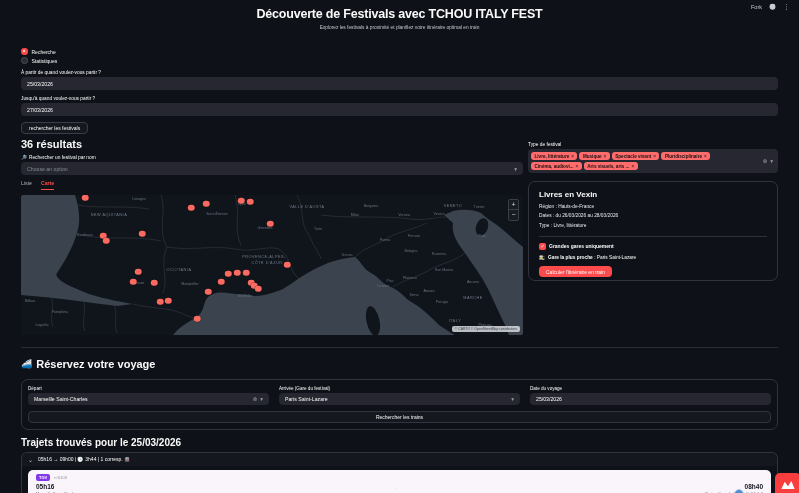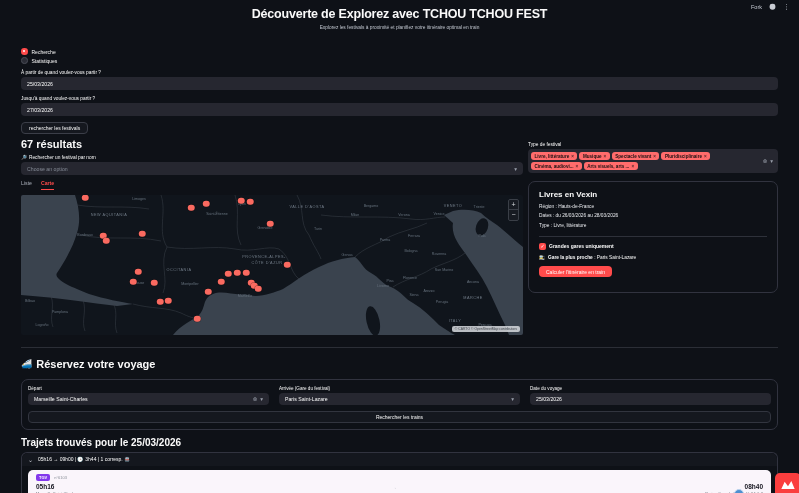--- a/index.html
+++ b/index.html
@@ -73,21 +73,21 @@
   
   .multiselect { margin-top:2px; width:100%; min-height:24px; background:#262730; border-radius:4px;
                  padding:2px 18px 2px 2px; position:relative; display:flex; flex-wrap:wrap; align-content:flex-start; }
   .tag { display:inline-flex; align-items:center; gap:2px; background:#ff6c6c; color:#1b1011;
          font-size:4.6px; font-weight:bold; border-radius:3px; padding:1.5px 3.5px; margin:1px; height:8px; }
   .tag .x { font-weight:bold; opacity:.75; cursor:pointer; }
   .ms-icons { position:absolute; right:5px; top:50%; transform:translateY(-50%); display:flex; gap:3px;
               color:#9aa0ab; font-size:5.5px; }
 
   
-  .details-card { margin-top:8px; border:1px solid #31333f; border-radius:7px; padding:8px 10px; height:112px; }
+  .details-card { margin-top:8px; border:1px solid #31333f; border-radius:7px; padding:8px 10px; height:100px; }
   .fest-name { font-size:8px; font-weight:bold; }
   .d-line { margin-top:4.5px; font-size:4.8px; color:#e8eaee; }
   .d-div { border-top:1px solid #2e313a; margin:8px 0 6px; }
   .check-row { display:flex; align-items:center; gap:3px; margin-top:2px; }
   .checkbox { width:7px; height:7px; border-radius:2px; background:#ff4b4b; color:#fff; font-size:5px;
               display:flex; align-items:center; justify-content:center; }
   .check-label { font-size:5px; font-weight:bold; }
   .station-row { margin-top:5px; font-size:4.8px; display:flex; gap:3px; align-items:center; }
   .station-row b { font-weight:bold; }
   .btn-primary { margin-top:6px; display:inline-flex; align-items:center; justify-content:center;
@@ -140,21 +140,21 @@
   <span class="gh-icon">
     <svg width="7" height="7" viewBox="0 0 10 10">
         <circle cx="5" cy="5.4" r="4.2" fill="#c9ccd3"></circle>
         <path d="M1.6,2.2 L3,1 L3.6,2.4 Z M8.4,2.2 L7,1 L6.4,2.4 Z" fill="#c9ccd3"></path>
       </svg>
   </span>
   <span class="kebab">⋮</span>
 </div>
 
 <div class="page">
-  <h1 class="app-title">Découverte de Explorez avec TCHOU TCHOU FEST</h1>
+  <h1 class="app-title">Découverte de Festivals avec TCHOU ITALY FEST</h1>
   <div class="subtitle">Explorez les festivals à proximité et planifiez votre itinéraire optimal en train</div>
 
   <div class="radio-group">
       <div class="radio-row">
         <span class="radio-dot sel"></span>
         <span>Recherche</span>
       </div>
       <div class="radio-row">
         <span class="radio-dot unsel"></span>
         <span>Statistiques</span>
@@ -164,21 +164,21 @@
   <div class="field-label">À partir de quand voulez-vous partir ?</div>
   <div class="text-input">25/03/2026</div>
 
   <div class="field-label">Jusqu'à quand voulez-vous partir ?</div>
   <div class="text-input">27/03/2026</div>
 
   <div><button class="btn-secondary">rechercher les festivals</button></div>
 
   <div class="cols">
     <div class="col-left">
-      <h2 class="sec">67 résultats</h2>
+      <h2 class="sec">36 résultats</h2>
       <div class="label-ico">
         <span>🔎</span>
         <span>Rechercher un festival par nom</span>
       </div>
       <div class="selectbox">
         <span class="ph">Choose an option</span>
         <span class="sel-icons">
             <span>▾</span>
           </span>
       </div>

